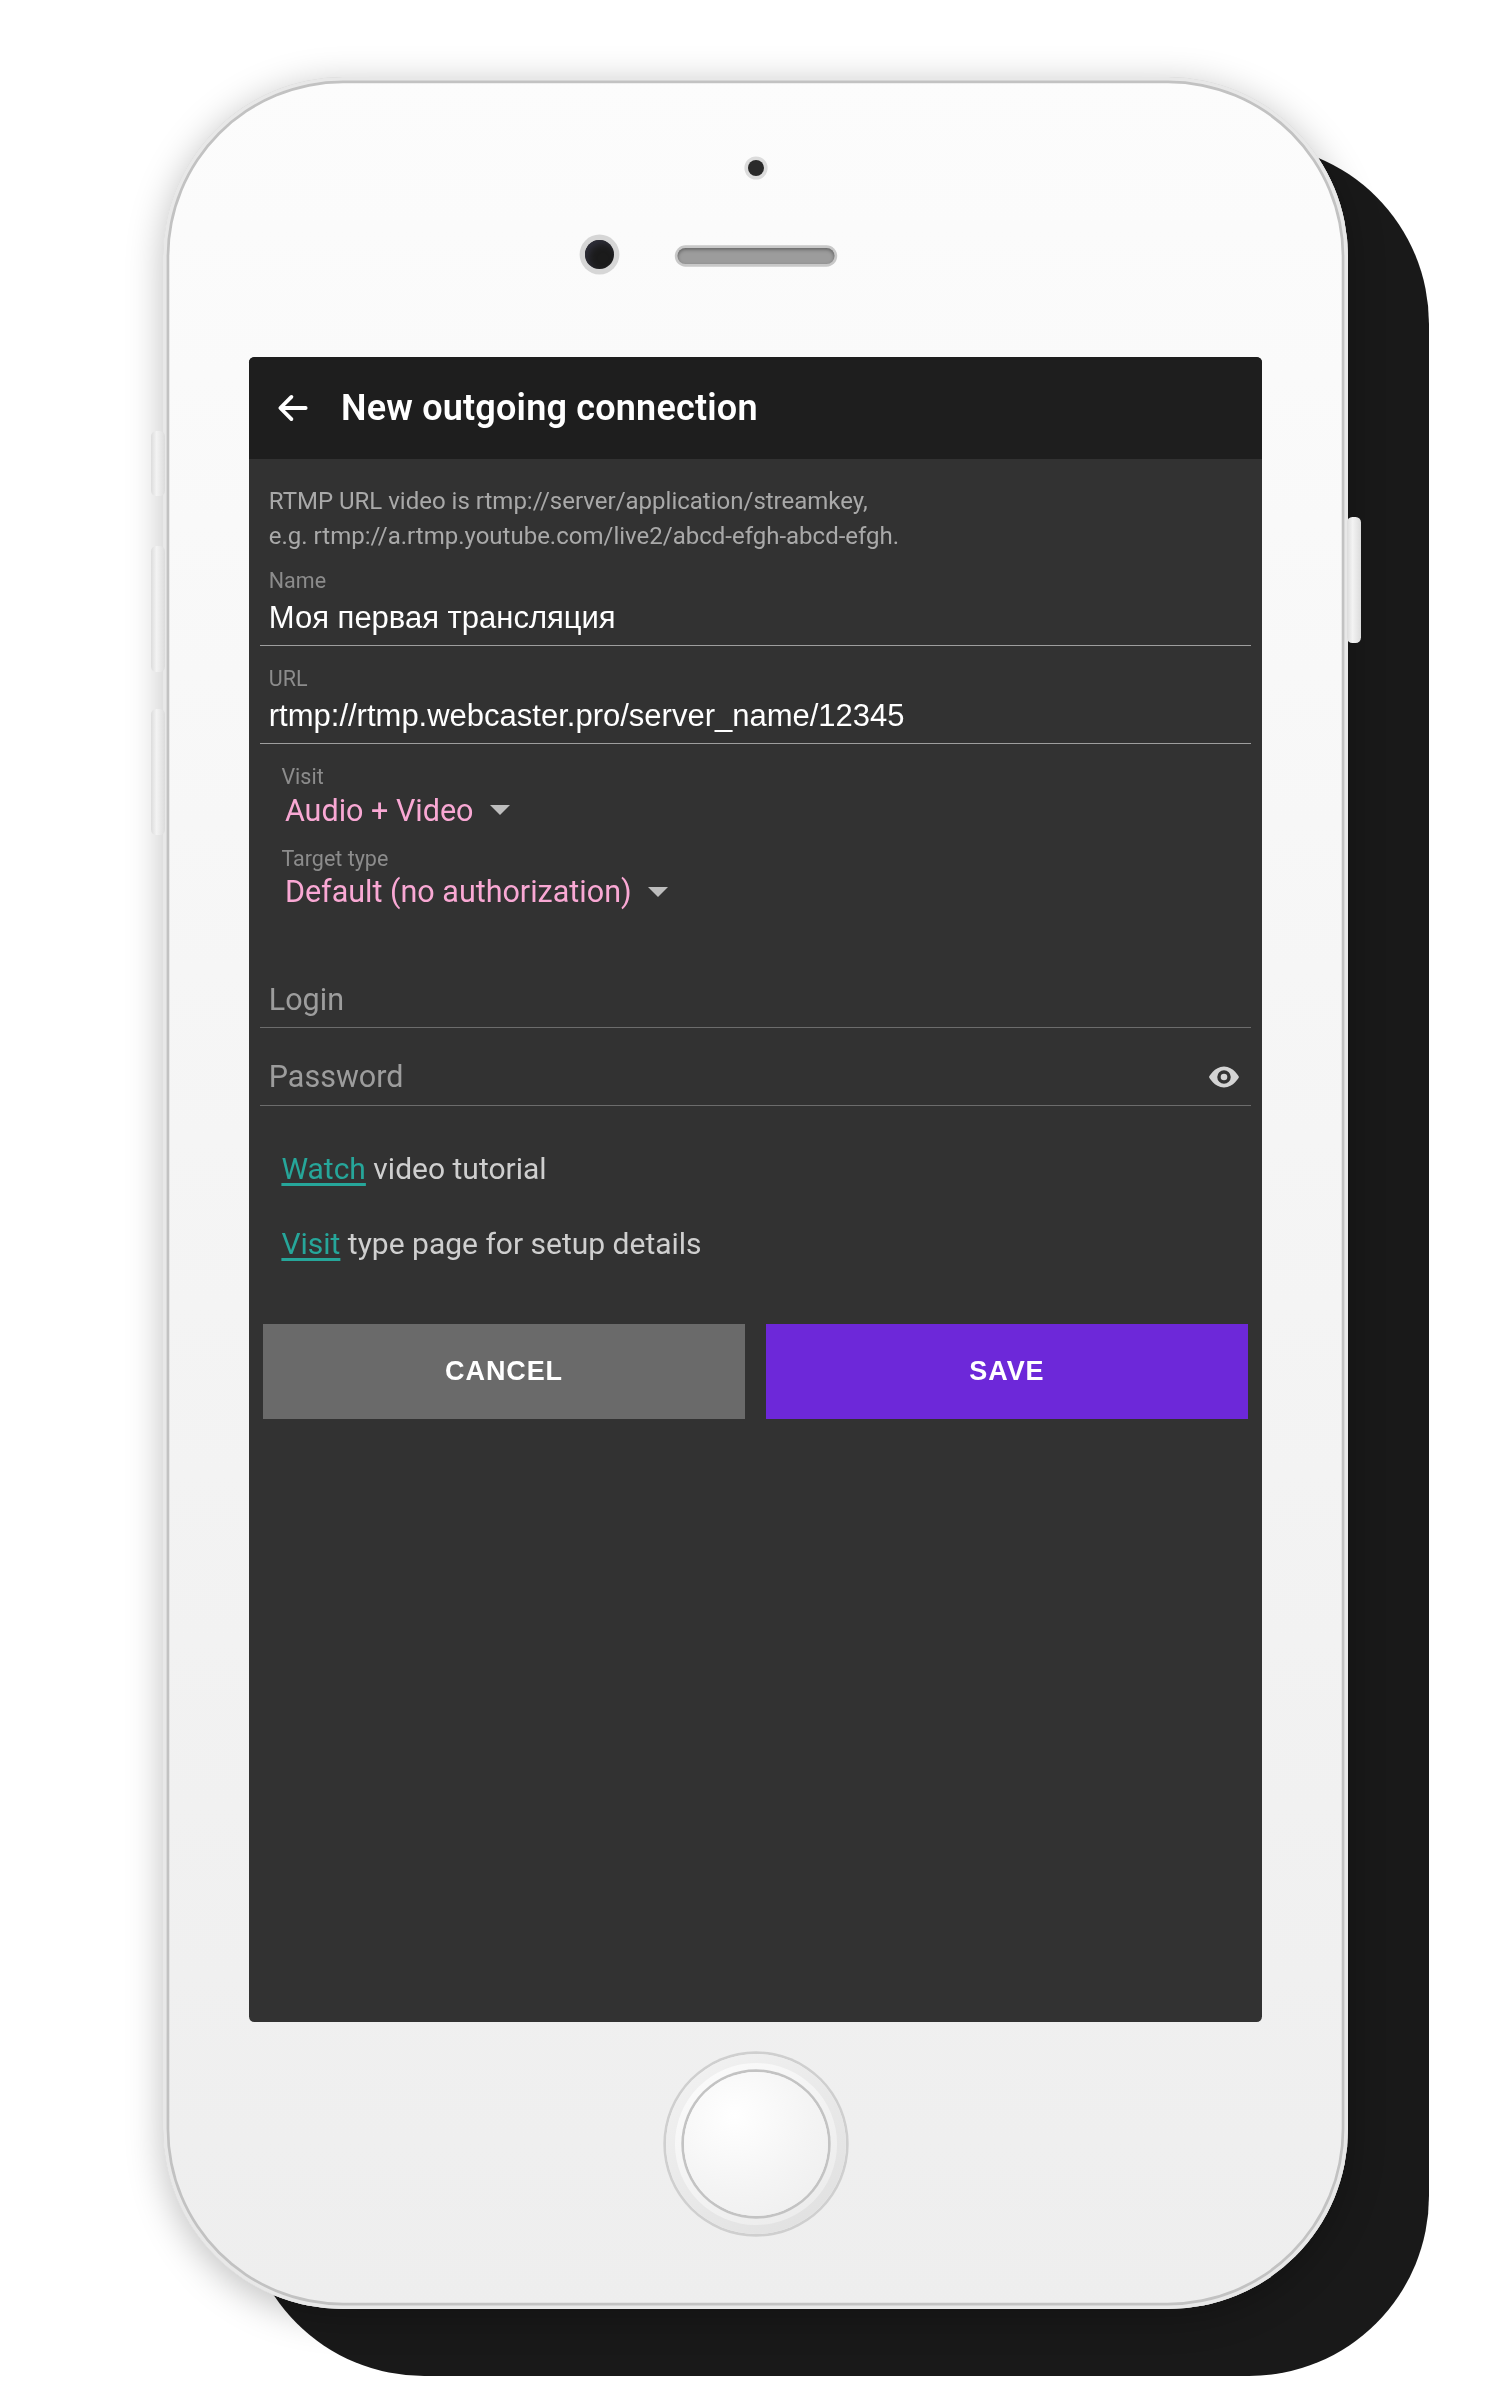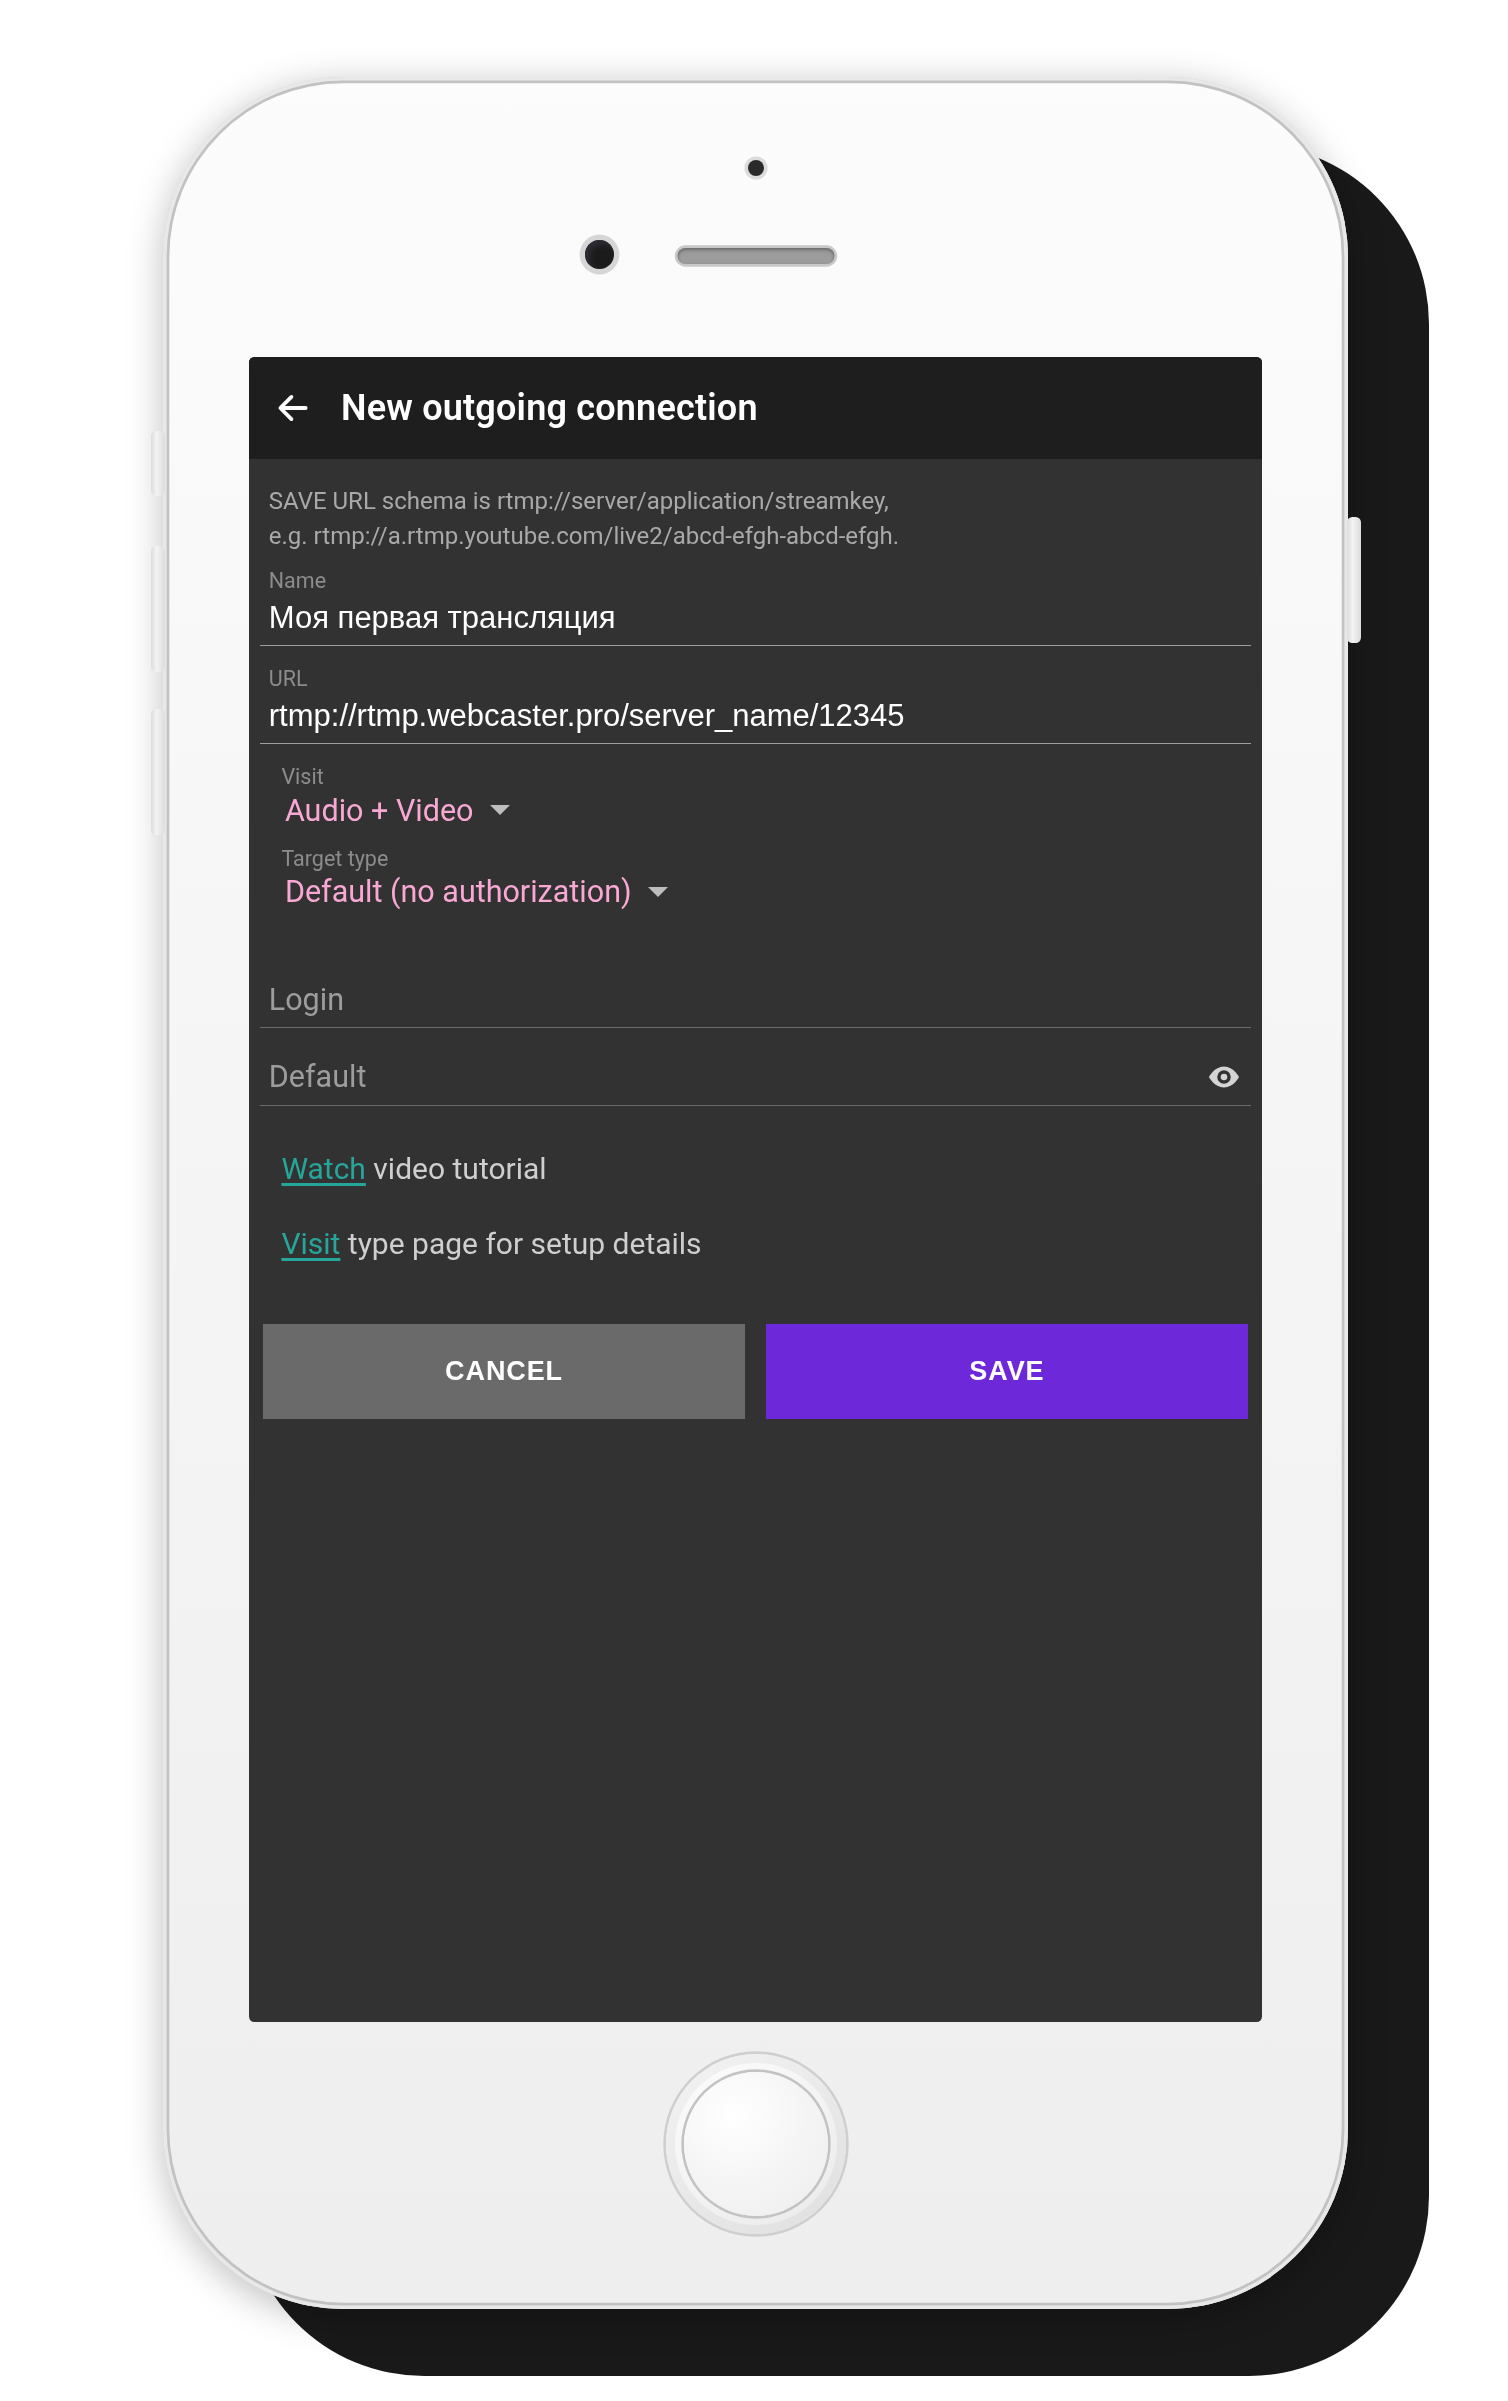--- a/index.html
+++ b/index.html
@@ -189,21 +189,21 @@
             <path d="M20 12H5" stroke="#ffffff" stroke-width="2.4" stroke-linecap="round"></path>
             <path d="M11 5L4 12L11 19" stroke="#ffffff" stroke-width="2.4" stroke-linecap="round" stroke-linejoin="round"></path>
           </svg>
         </span>
         <div class="appbar-title">New outgoing connection</div>
       </div>
 
       <div class="content">
 
         <div class="help-text">
-          <span>SAVE URL schema is rtmp://server/application/streamkey,</span><br>
+          <span>RTMP URL video is rtmp://server/application/streamkey,</span><br>
           <span>e.g. rtmp://a.rtmp.youtube.com/live2/abcd-efgh-abcd-efgh.</span>
         </div>
 
         <div class="small-lbl">Name</div>
         <input class="text-field" type="text" value="Моя первая трансляция" style="">
 
         <div class="small-lbl">URL</div>
         <input class="text-field" type="text" value="rtmp://rtmp.webcaster.pro/server_name/12345" style="">
 
         <div class="small-lbl indent">Visit</div>
@@ -216,21 +216,21 @@
         <div class="dropdown">
           <span>Default (no authorization)</span>
           <span class="caret"></span>
         </div>
 
         <div class="auth-row first">
           <span class="ghost-label">Login</span>
         </div>
 
         <div class="auth-row">
-          <span class="ghost-label">Default</span>
+          <span class="ghost-label">Password</span>
           <span class="eye-icon">
             <svg width="36" height="36" viewBox="0 0 24 24" fill="#d4d4d4">
               <path d="M12 5c-6.5 0-10 7-10 7s3.5 7 10 7 10-7 10-7-3.5-7-10-7zm0 11.5A4.5 4.5 0 1 1 16.5 12 4.5 4.5 0 0 1 12 16.5z"></path>
               <circle cx="12" cy="12" r="2.2"></circle>
             </svg>
           </span>
         </div>
 
         <div class="links">
           <div class="linkrow">

